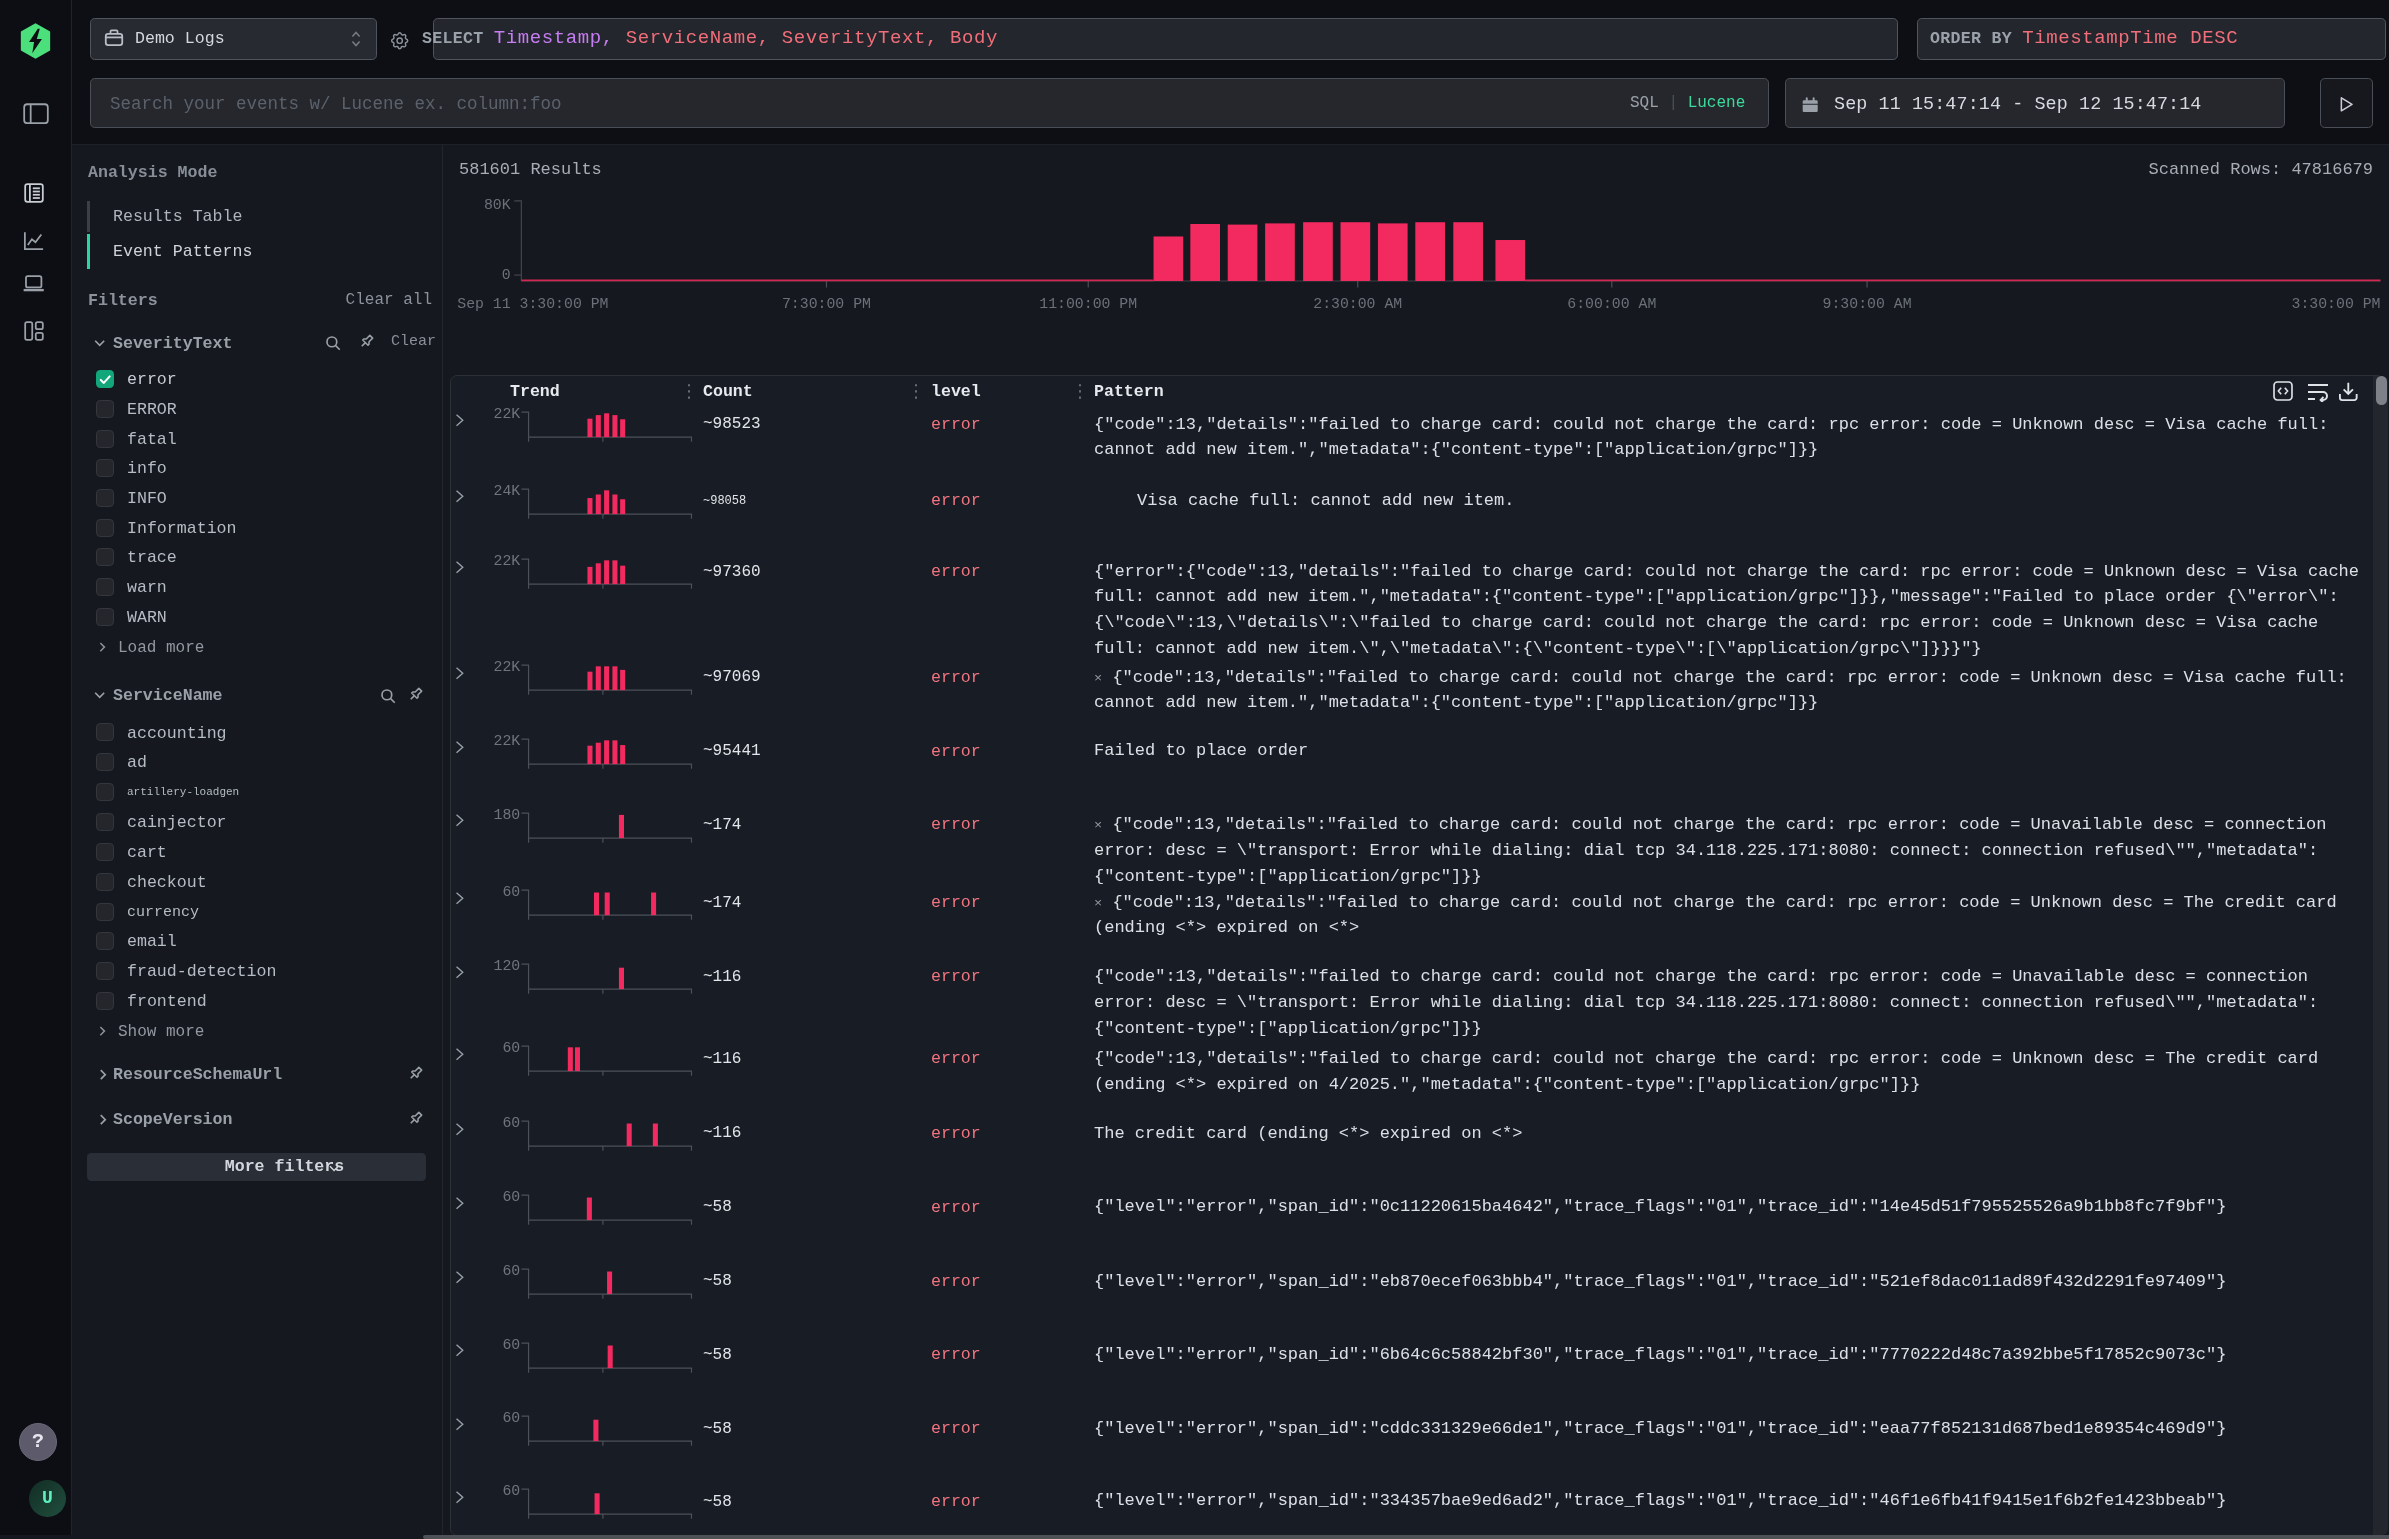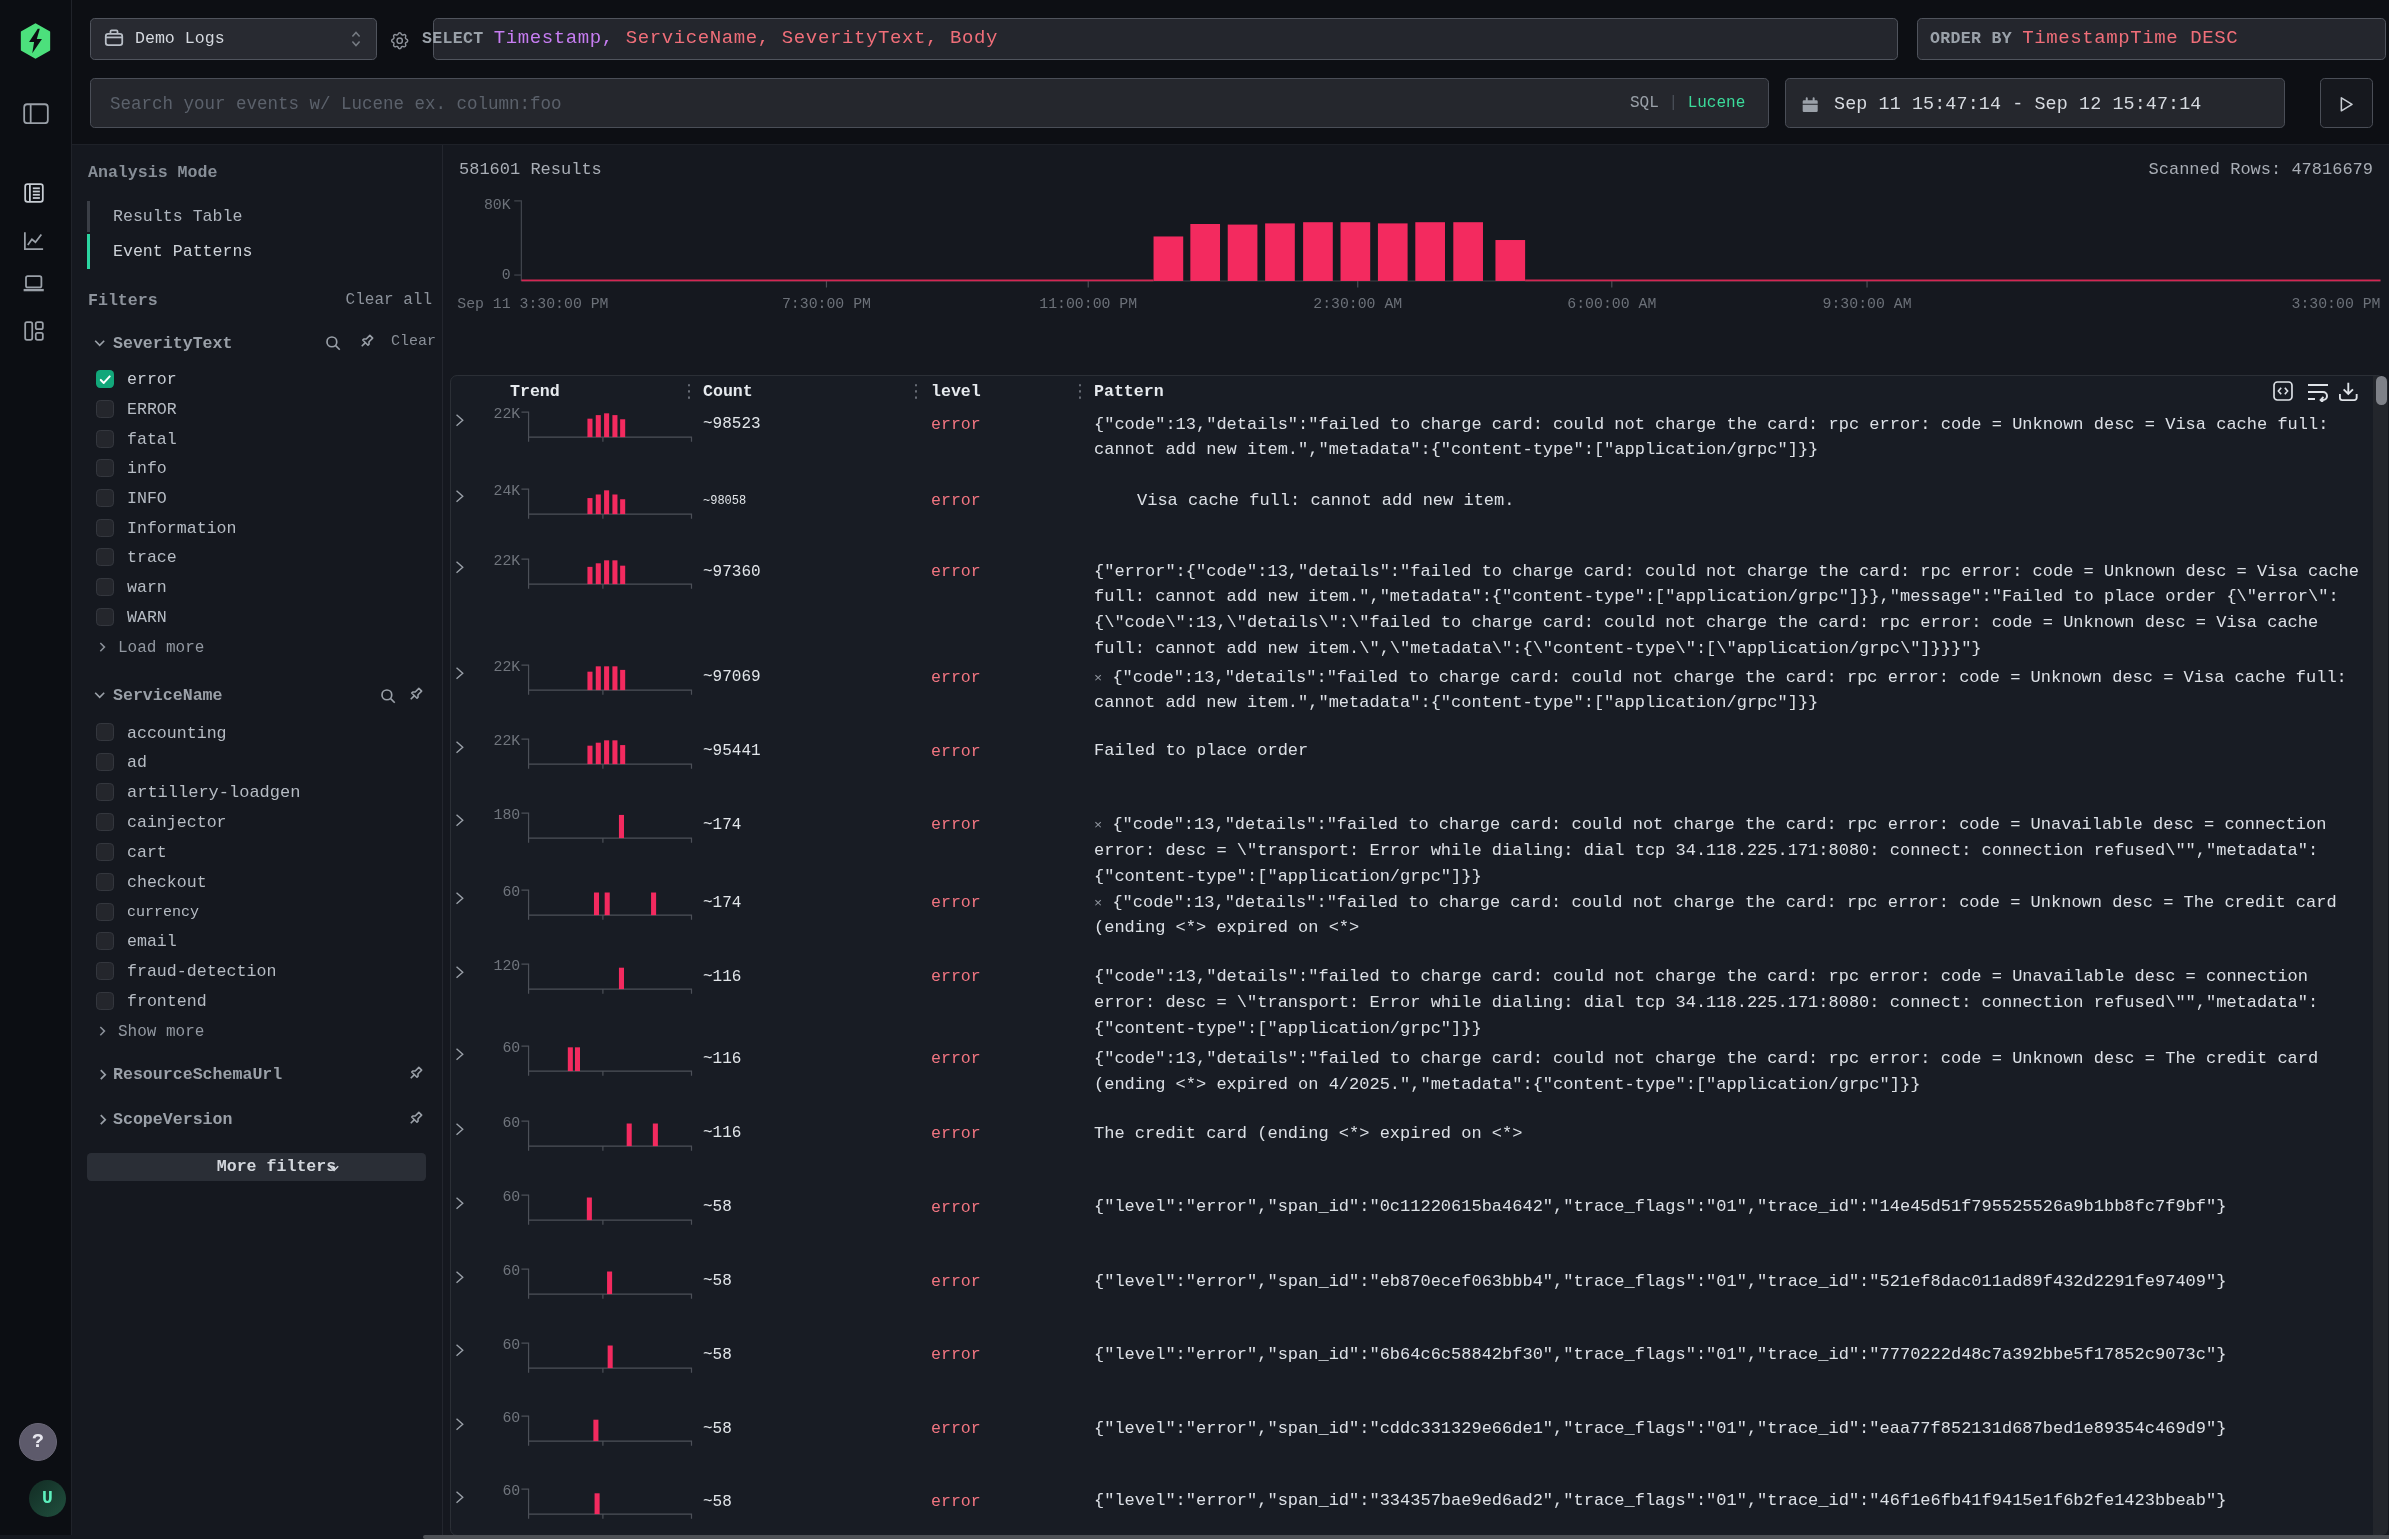--- a/index.html
+++ b/index.html
@@ -135,21 +135,21 @@
     <g transform="rotate(45 12 12)">
       <path d="M9.5 3.5 h5 v6.5 l2.2 2.2 v1.8 H7.3 v-1.8 l2.2-2.2 Z" stroke-linejoin="round"></path>
       <line x1="12" y1="14" x2="12" y2="20.5"></line>
     </g>
   </svg>
 <div class="abs" style="left:96px;top:723px;width:18.4px;height:18.4px;background:#24262c;border:1.2px solid #34373e;border-radius:4.2px;"></div>
 <div class="abs" style="left:127px;top:721px;height:25px;line-height:25px;font-size:16.6px;color:#b6bcc4;white-space:pre;">accounting</div>
 <div class="abs" style="left:96px;top:753px;width:18.4px;height:18.4px;background:#24262c;border:1.2px solid #34373e;border-radius:4.2px;"></div>
 <div class="abs" style="left:127px;top:750px;height:25px;line-height:25px;font-size:16.6px;color:#b6bcc4;white-space:pre;">ad</div>
 <div class="abs" style="left:96px;top:783px;width:18.4px;height:18.4px;background:#24262c;border:1.2px solid #34373e;border-radius:4.2px;"></div>
-<div class="abs" style="left:127px;top:780px;height:25px;line-height:25px;font-size:17px;color:#b6bcc4;white-space:pre;">artillery-loadgen</div>
+<div class="abs" style="left:127px;top:780px;height:25px;line-height:25px;font-size:11px;color:#b6bcc4;white-space:pre;">artillery-loadgen</div>
 <div class="abs" style="left:96px;top:813px;width:18.4px;height:18.4px;background:#24262c;border:1.2px solid #34373e;border-radius:4.2px;"></div>
 <div class="abs" style="left:127px;top:810px;height:25px;line-height:25px;font-size:16.6px;color:#b6bcc4;white-space:pre;">cainjector</div>
 <div class="abs" style="left:96px;top:843px;width:18.4px;height:18.4px;background:#24262c;border:1.2px solid #34373e;border-radius:4.2px;"></div>
 <div class="abs" style="left:127px;top:840px;height:25px;line-height:25px;font-size:16.6px;color:#b6bcc4;white-space:pre;">cart</div>
 <div class="abs" style="left:96px;top:873px;width:18.4px;height:18.4px;background:#24262c;border:1.2px solid #34373e;border-radius:4.2px;"></div>
 <div class="abs" style="left:127px;top:870px;height:25px;line-height:25px;font-size:16.6px;color:#b6bcc4;white-space:pre;">checkout</div>
 <div class="abs" style="left:96px;top:903px;width:18.4px;height:18.4px;background:#24262c;border:1.2px solid #34373e;border-radius:4.2px;"></div>
 <div class="abs" style="left:127px;top:900px;height:25px;line-height:25px;font-size:15px;color:#b6bcc4;white-space:pre;">currency</div>
 <div class="abs" style="left:96px;top:932px;width:18.4px;height:18.4px;background:#24262c;border:1.2px solid #34373e;border-radius:4.2px;"></div>
 <div class="abs" style="left:127px;top:929px;height:25px;line-height:25px;font-size:16.6px;color:#b6bcc4;white-space:pre;">email</div>
@@ -175,21 +175,21 @@
     <path d="M9 5 L16 12 L9 19"></path>
   </svg>
 <div class="abs" style="left:113px;top:1107px;height:25px;line-height:25px;font-size:16.6px;color:#9aa0a8;font-weight:bold;white-space:pre;">ScopeVersion</div>
 <svg class="abs" style="left:406px;top:1109px" width="19" height="19" viewBox="0 0 24 24" fill="none" stroke="#9aa0a8" stroke-width="2">
     <g transform="rotate(45 12 12)">
       <path d="M9.5 3.5 h5 v6.5 l2.2 2.2 v1.8 H7.3 v-1.8 l2.2-2.2 Z" stroke-linejoin="round"></path>
       <line x1="12" y1="14" x2="12" y2="20.5"></line>
     </g>
   </svg>
 <div class="abs" style="left:87px;top:1153px;width:339px;height:28px;background:#2a2e36;border-radius:4.2px;"></div>
-<div class="abs" style="left:87px;top:1153px;width:379px;height:28px;line-height:28px;text-align:center;font-size:16.6px;font-weight:bold;color:#d3d7dd;">More filters</div>
+<div class="abs" style="left:95px;top:1153px;width:379px;height:28px;line-height:28px;text-align:center;font-size:16.6px;font-weight:bold;color:#d3d7dd;">More filters</div>
 <svg class="abs" style="left:327px;top:1161px" width="14.2" height="14.2" viewBox="0 0 24 24" fill="none" stroke="#d3d7dd" stroke-width="2.4">
     <path d="M5 9 L12 16 L19 9"></path>
   </svg>
 <div class="abs" style="left:459px;top:157px;height:26px;line-height:26px;font-size:17px;color:#a8adb5;white-space:pre;">581601 Results</div>
 <div class="abs" style="right:16px;top:157px;height:26px;line-height:26px;font-size:17px;color:#a8adb5;white-space:pre;">Scanned Rows: 47816679</div>
 <svg class="abs" style="left:443px;top:190px" width="1947" height="122" viewBox="0 0 3280 205">
 <text x="114" y="32" text-anchor="end" font-size="25" fill="#6c7179" font-family="Liberation Mono,monospace">80K</text>
 <text x="114" y="150" text-anchor="end" font-size="25" fill="#6c7179" font-family="Liberation Mono,monospace">0</text>
 <path d="M120 18 H132 V153" stroke="#42464e" stroke-width="2" fill="none"></path>
 <line x1="120" y1="143" x2="132" y2="143" stroke="#42464e" stroke-width="2"></line>

